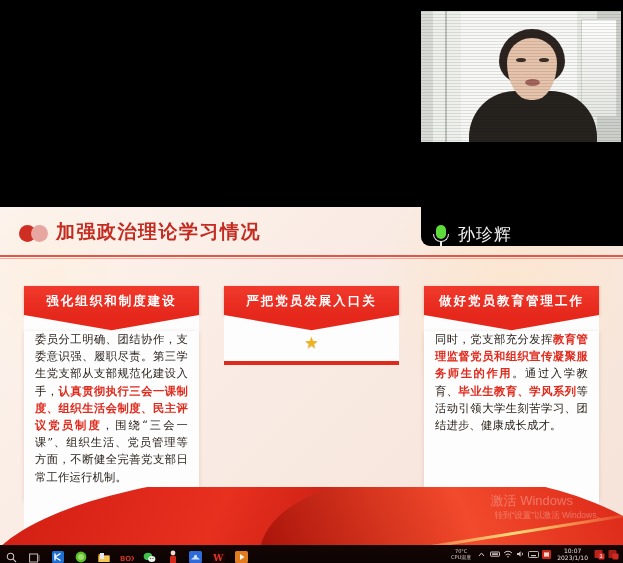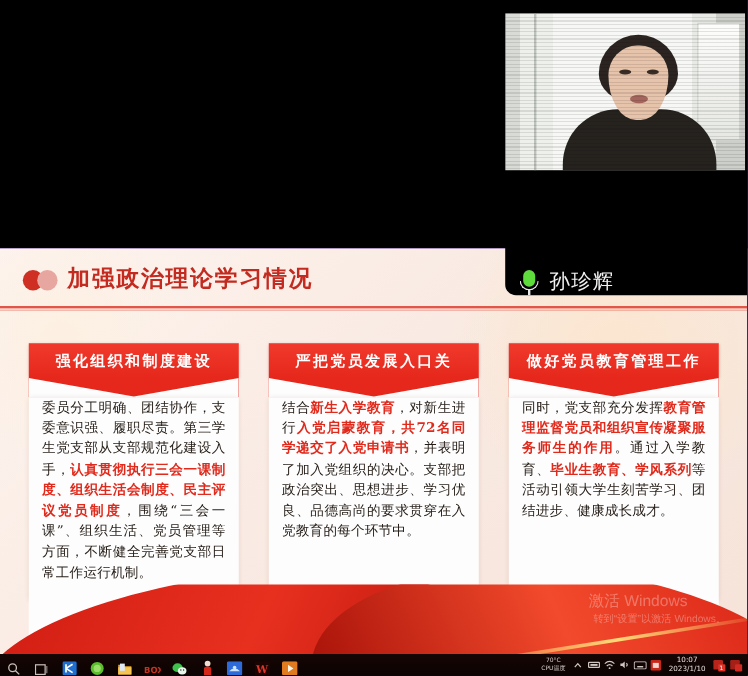--- a/index.html
+++ b/index.html
@@ -157,23 +157,20 @@
             <div class="star">★</div>
           </div>
           <div class="card-underline"></div>
         </div>
 
         <div class="card" style="left:224px;">
           <div class="card-head">
             <div class="card-head-txt">严把党员发展入口关</div>
           </div>
           <div class="card-notch"></div>
-          <div class="card-body">
-            <div class="card-text">结合<span class="hl">新生入学教育</span>，对新生进行<span class="hl">入党启蒙教育，共72名同学递交了入党申请书</span>，并表明了加入党组织的决心。支部把政治突出、思想进步、学习优良、品德高尚的要求贯穿在入党教育的每个环节中。</div>
-          </div>
           <div class="card-foot">
             <div class="star">★</div>
           </div>
           <div class="card-underline"></div>
         </div>
 
         <div class="card" style="left:424px;">
           <div class="card-head">
             <div class="card-head-txt">做好党员教育管理工作</div>
           </div>

